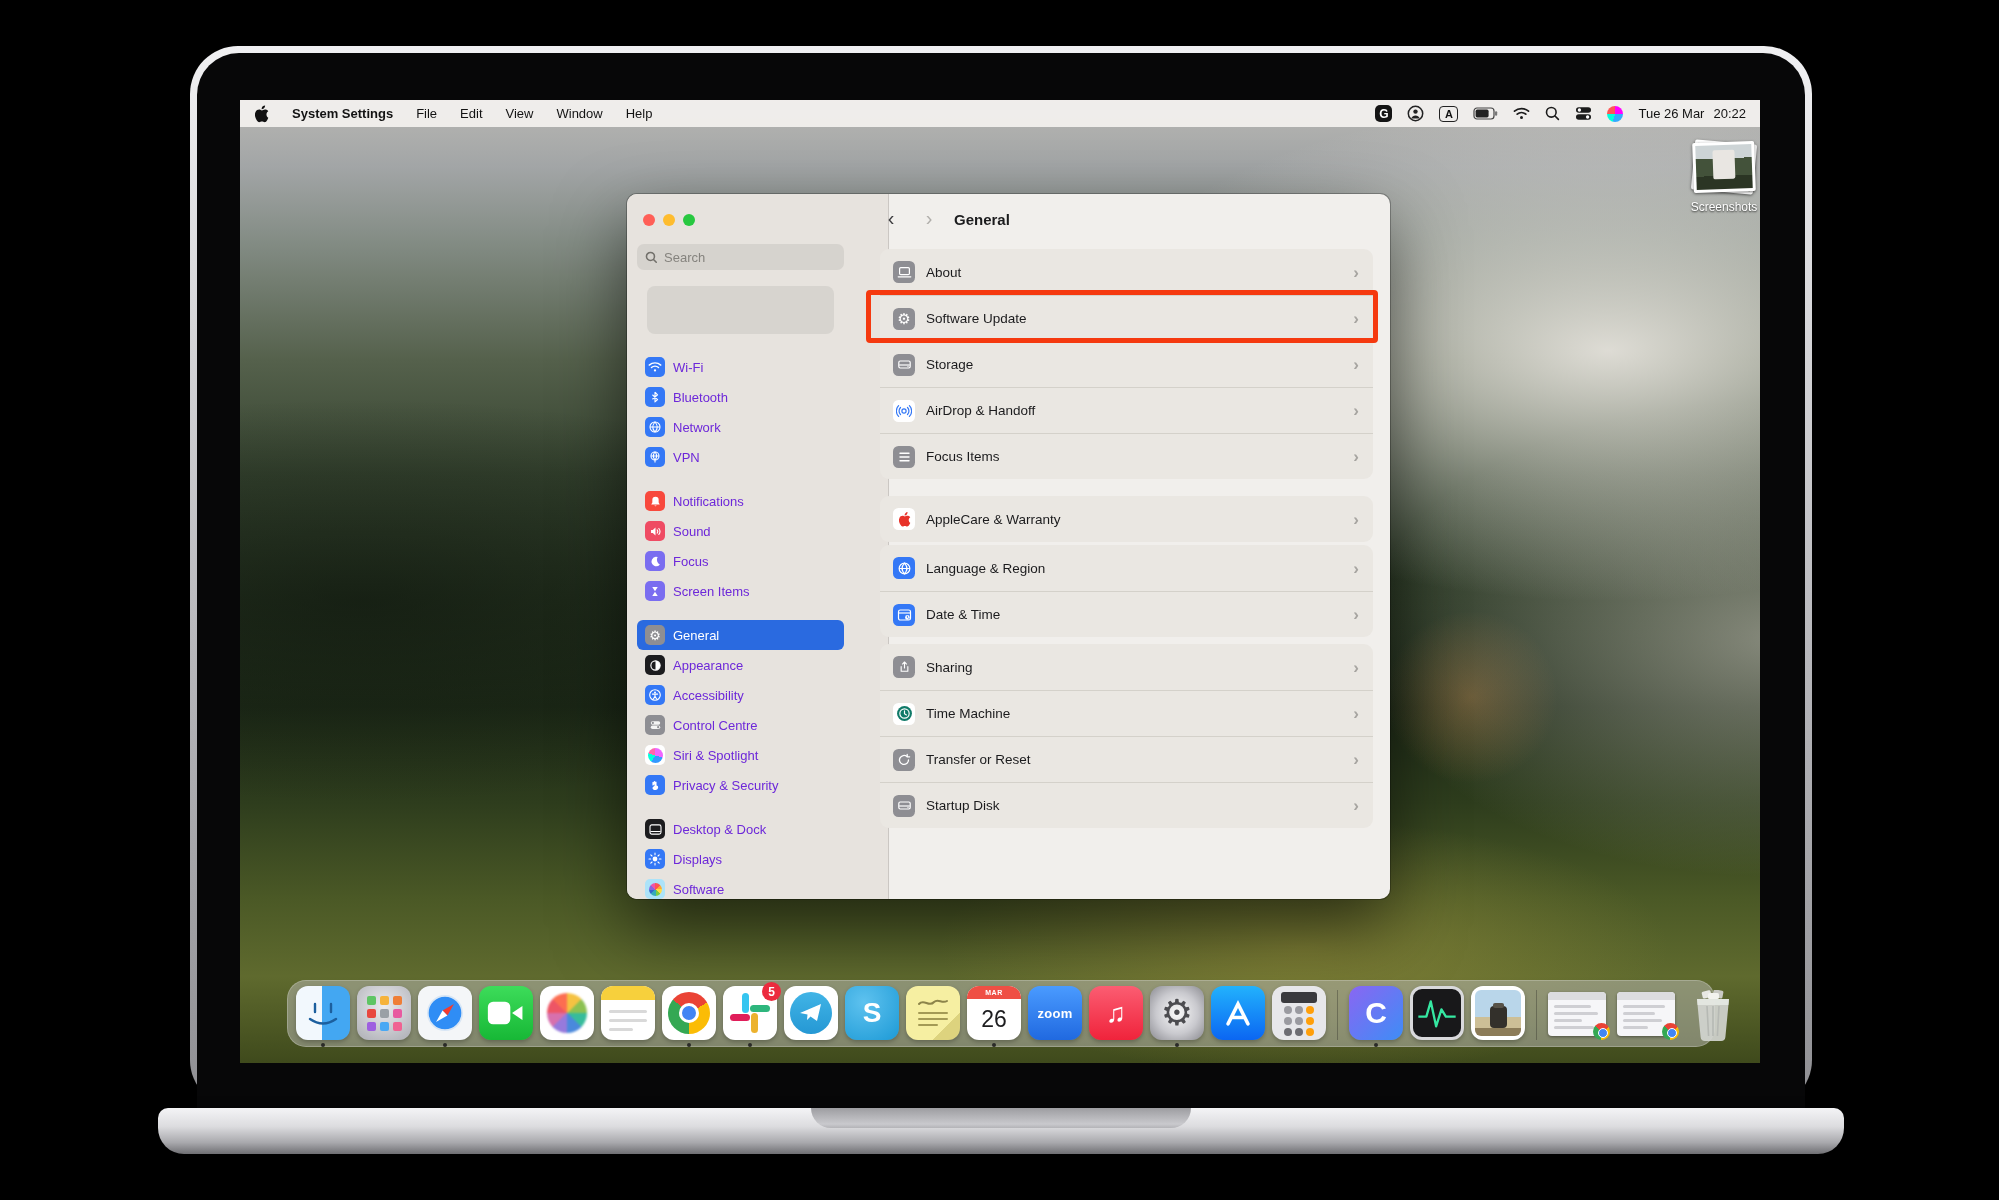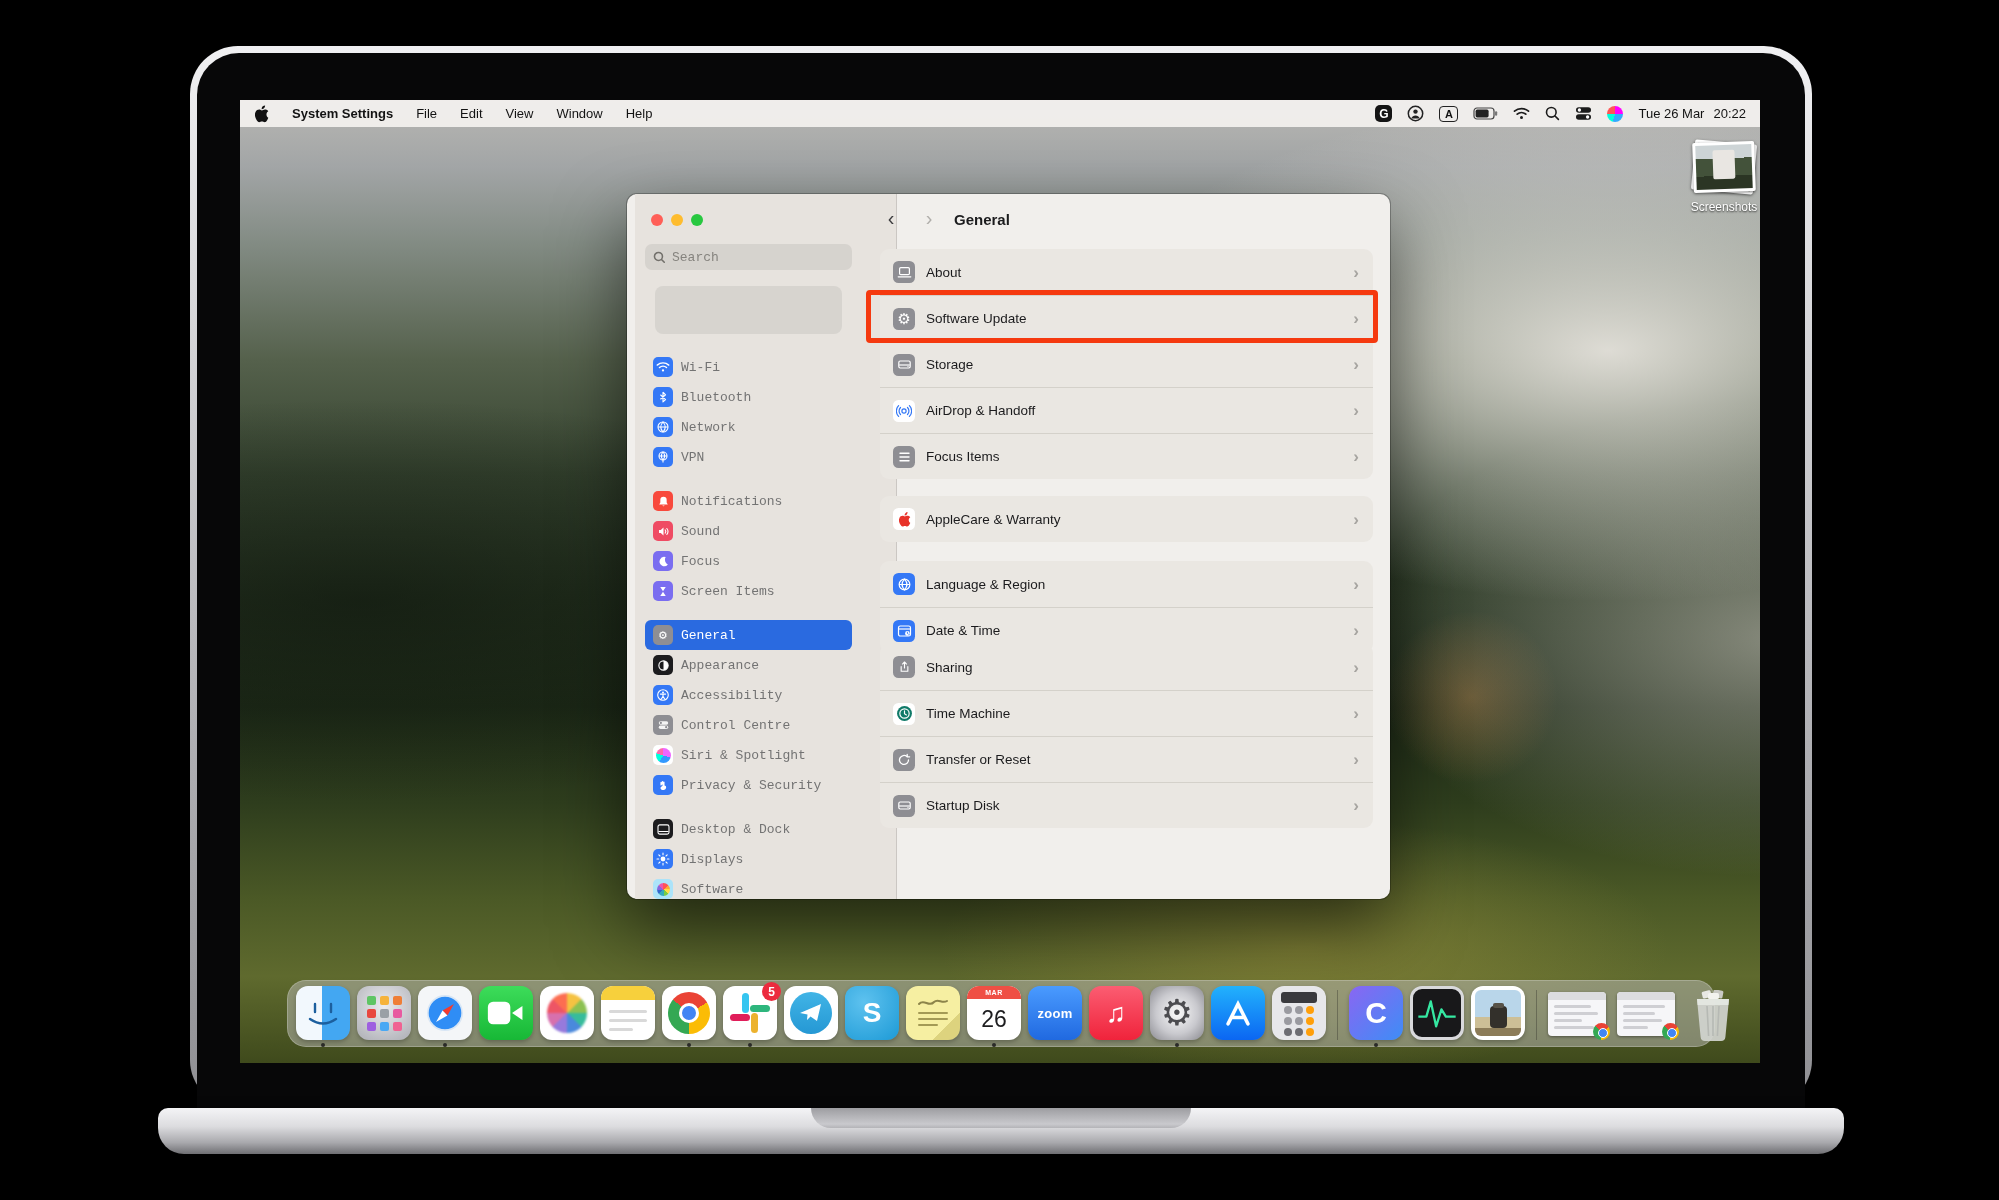--- a/index.html
+++ b/index.html
@@ -50,29 +50,29 @@
   .stack-img { position:absolute; inset:0; background:#fff; border-radius:2px; box-shadow:0 1px 3px rgba(0,0,0,.5); padding:3px; }
   .stack-img.back { transform:rotate(5deg); }
   .stack-img.front { transform:rotate(-2deg); }
   .stack-thumb { width:100%; height:100%; background:linear-gradient(180deg,#cdd4d6 0 30%, #43523a 30% 70%, #2b3524 70%); position:relative; }
   .stack-thumb::after { content:""; position:absolute; left:30%; top:12%; width:40%; height:65%; background:#e9e6e2; border-radius:2px; }
   .stack-label { margin-top:8px; color:#fff; font-size:12px; text-shadow:0 1px 2px rgba(0,0,0,.8); }
 
   
   .win { position:absolute; left:387px; top:94px; width:763px; height:705px; border-radius:10px; overflow:hidden;
     background:#f1efec; box-shadow:0 30px 70px rgba(0,0,0,.55), 0 0 0 1px rgba(0,0,0,.25); }
-  .sidebar { position:absolute; left:8px; top:0; width:262px; height:100%; background:#e7e3de; border-right:1px solid rgba(0,0,0,.12);font-family:Liberation Mono, monospace; }
+  .sidebar { position:absolute; left:0; top:0; width:262px; height:100%; background:#e7e3de; border-right:1px solid rgba(0,0,0,.12); }
   .lights { position:absolute; left:16px; top:20px; display:flex; gap:8px; }
   .light { width:12px; height:12px; border-radius:50%; }
   .l-red{ background:#ff5f57; } .l-yel{ background:#febc2e; } .l-grn{ background:#28c840; }
   .search { position:absolute; left:10px; top:50px; width:207px; height:26px; background:rgba(203,200,195,.6);
     border-radius:7px; display:flex; align-items:center; gap:6px; padding:0 8px; color:#85837e; font-size:13px; }
   .sb-banner { position:absolute; left:20px; top:92px; width:187px; height:48px; border-radius:8px; background:#d7d4cf; }
   .sgroup { position:absolute; left:10px; width:207px; }
-  .sit { height:30px; display:flex; align-items:center; gap:8px; padding:0 8px; border-radius:6px; font-size:13px; color:#737373; }
+  .sit { height:30px; display:flex; align-items:center; gap:8px; padding:0 8px; border-radius:6px; font-size:13px; color:#6d28d9; }
   .sit.sel { background:#2a6ae0; color:#fff; }
   .sic { width:20px; height:20px; border-radius:5px; flex:0 0 20px; display:flex; align-items:center; justify-content:center; color:#fff; font-size:13px; }
   .c-blue{ background:#3478f6; } .c-red{ background:#f8493c; } .c-pink{ background:#ef4b63; }
   .c-purp{ background:#7a6df0; } .c-grey{ background:#8e8e93; } .c-blk{ background:#1c1c1e; }
   .c-wht{ background:#fff; } .c-sky{ background:#ace3f9; }
   .flower { width:13px; height:13px; border-radius:50%;
     background:conic-gradient(#f55 0 45deg,#fa3 0 90deg,#fd4 0 135deg,#7c4 0 180deg,#3ab 0 225deg,#36c 0 270deg,#86d 0 315deg,#e5a 0); }
   .siri-mini { width:15px; height:15px; border-radius:50%; background:conic-gradient(#e6f 0 30%,#39f 30% 60%,#0fd 60% 80%,#f6a 80%); }
 
   
@@ -437,21 +437,21 @@
           <span class="ric c-wht">
             <svg width="13" height="15" viewBox="0 0 17 20" fill="#e8332a">
                 <use href="#apple-shape"></use>
               </svg>
           </span>
           <span>AppleCare &amp; Warranty</span>
           <span class="chev">›</span>
         </div>
       </div>
 
-      <div class="card" style="top:367px">
+      <div class="card" style="top:351px">
         <div class="row">
           <span class="ric c-blue">
             <svg width="15" height="15" viewBox="0 0 14 14" fill="none" stroke="#fff" stroke-width="1.1">
                 <circle cx="7" cy="7" r="5"></circle>
                 <path d="M2 7h10M7 2c-3 3.3-3 6.7 0 10 3-3.3 3-6.7 0-10z"></path>
               </svg>
           </span>
           <span>Language &amp; Region</span>
           <span class="chev">›</span>
         </div>

